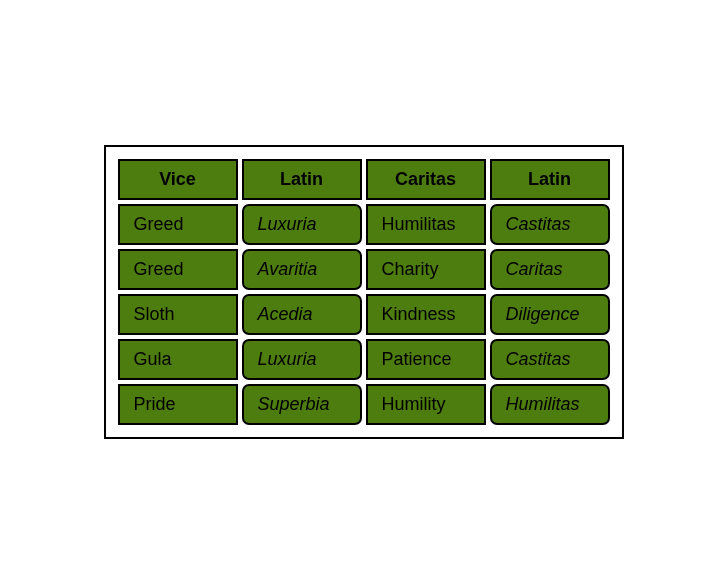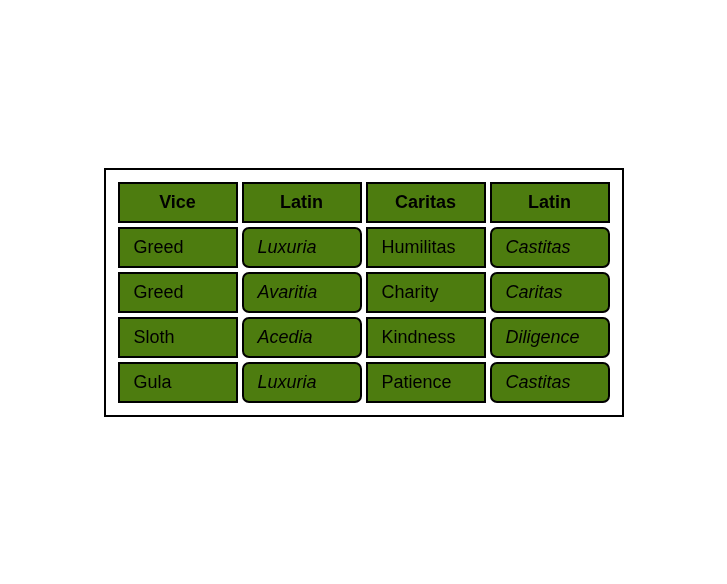--- a/index.html
+++ b/index.html
@@ -70,15 +70,21 @@
           <td class="italic">Acedia</td>
           <td>Kindness</td>
           <td class="italic">Diligence</td>
         </tr>
         <tr>
           <td>Gula</td>
           <td class="italic">Luxuria</td>
           <td>Patience</td>
           <td class="italic">Castitas</td>
         </tr>
+        <tr>
+          <td>Pride</td>
+          <td class="italic">Superbia</td>
+          <td>Humility</td>
+          <td class="italic">Humilitas</td>
+        </tr>
       </tbody>
   </table>
 </div>
 
 </body></html>

